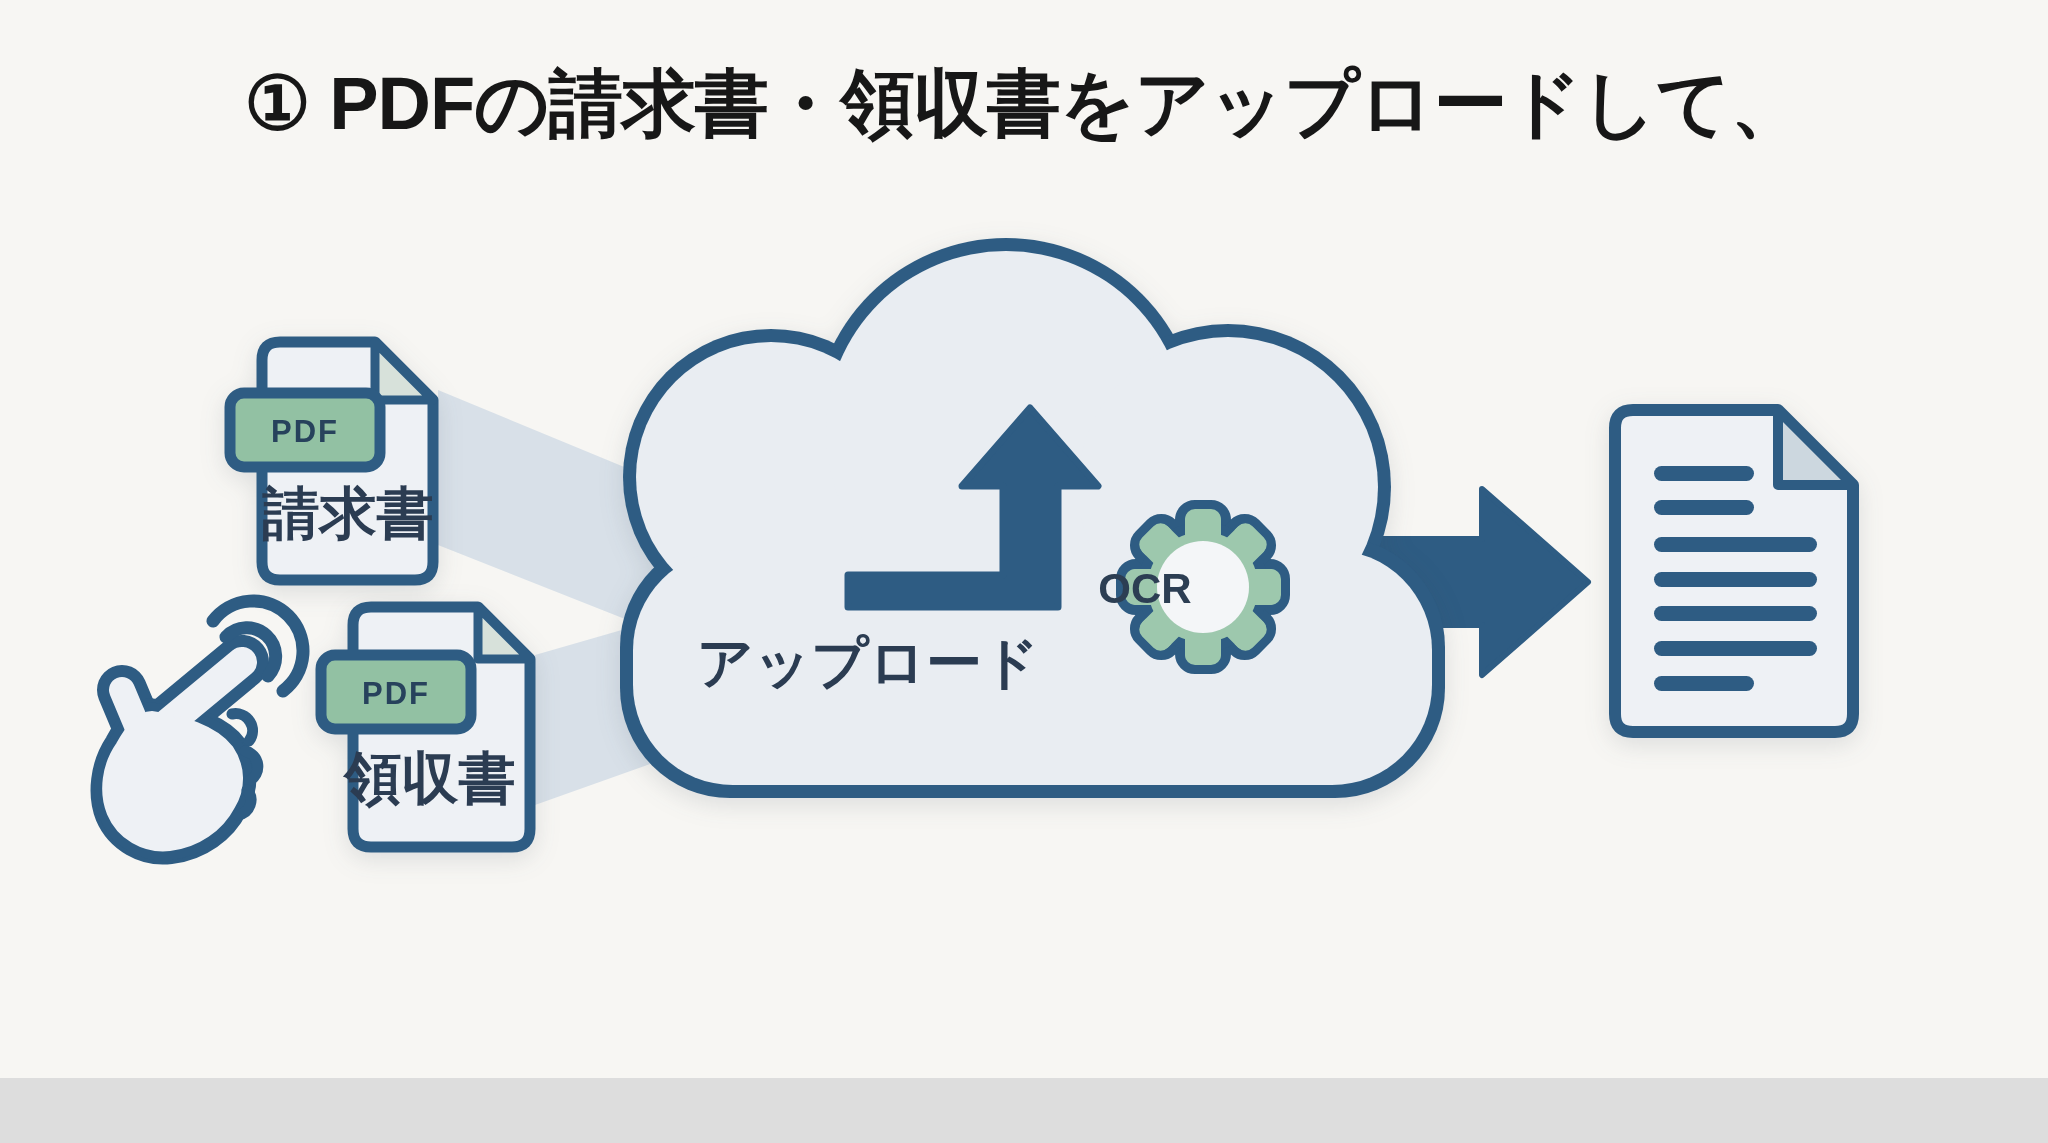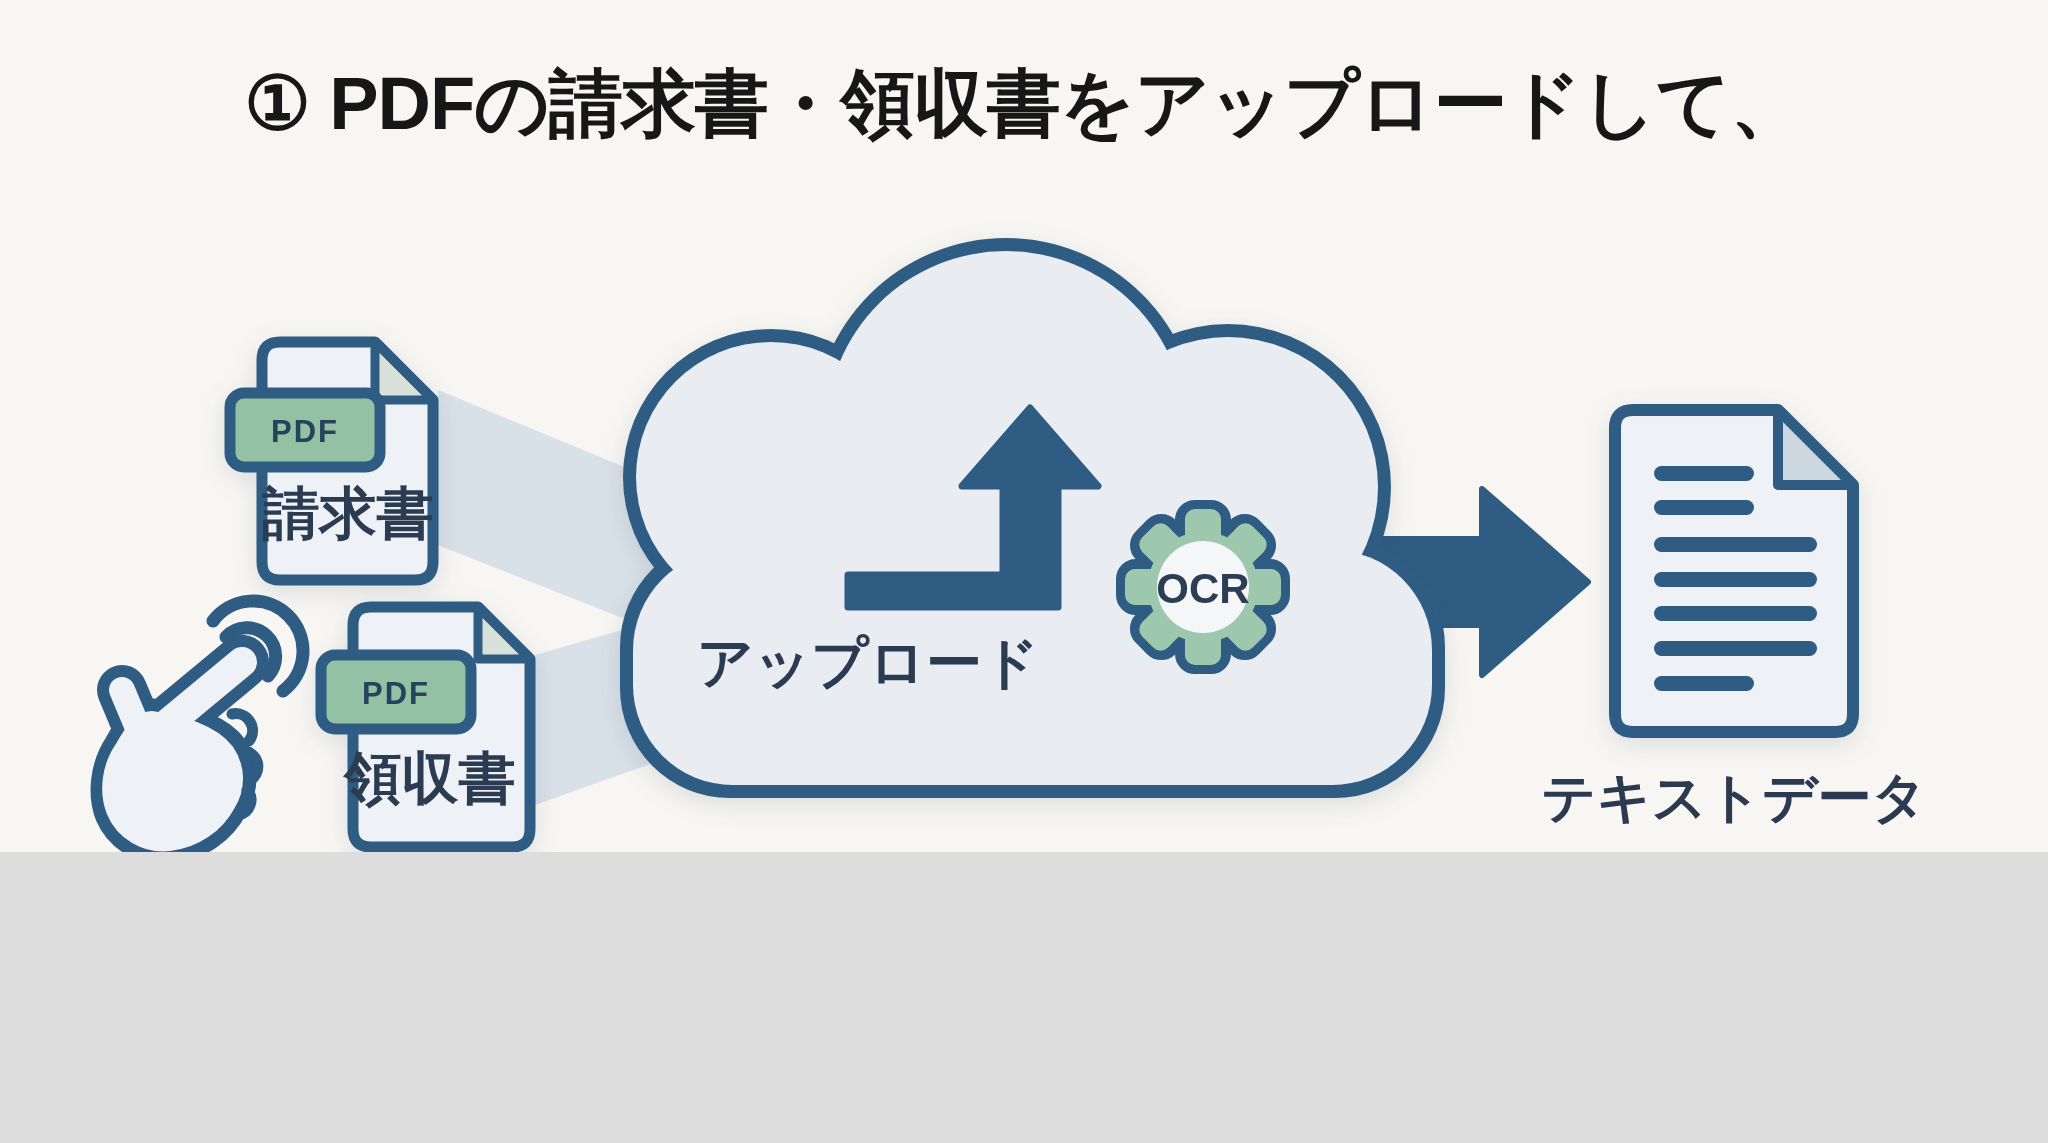--- a/index.html
+++ b/index.html
@@ -3,21 +3,21 @@
 <meta charset="utf-8">
 <style>
   :root{
     --bg:#f7f6f3; --navy:#2e5c83; --dark:#2b3c52; --title:#171717;
     --cloud:#e9edf2; --file:#eef1f5; --green:#92c1a3; --gear-green:#9dc8ad;
     --wedge:#d8e0e8; --flap:#d7e1da; --doc-flap:#ccd7df; --gear-core:#f4f6f8;
   }
   html,body{margin:0;padding:0;}
   body{background:#ddd;font-family:"Liberation Sans", sans-serif;}
   .stage{
-    position:relative; width:2048px; height:852px; background:var(--bg);
+    position:relative; width:2048px; height:1078px; background:var(--bg);
     overflow:hidden;
   }
   .stage svg.layer{position:absolute;left:0;top:0;}
   .txt{
     position:absolute; transform:translate(-50%,-50%);
     white-space:nowrap; font-weight:bold; color:var(--dark);
     line-height:1;
   }
   .title{
     position:absolute; left:0; right:0; top:58px;
@@ -143,18 +143,17 @@
   </div>
 
   <div class="txt lbl-badge" style="left:305px; top:431px;">PDF</div>
   <div class="txt lbl-file" style="left:348px; top:513px;">請求書</div>
 
   <div class="txt lbl-badge" style="left:396px; top:693px;">PDF</div>
   <div class="txt lbl-file" style="left:430px; top:778px;">領収書</div>
 
   <div class="txt lbl-upload" style="left:868px; top:663px;">アップロード</div>
 
-  <div class="txt lbl-ocr" style="left:1203px; top:589px;">OCR</div>
+  <div class="txt lbl-ocr" style="left:1145px; top:589px;">OCR</div>
 
 
-  <div class="txt lbl-output" style="left:1734px; top:797px;">テキストデータ</div>
 
 </div>
 
 </body></html>

